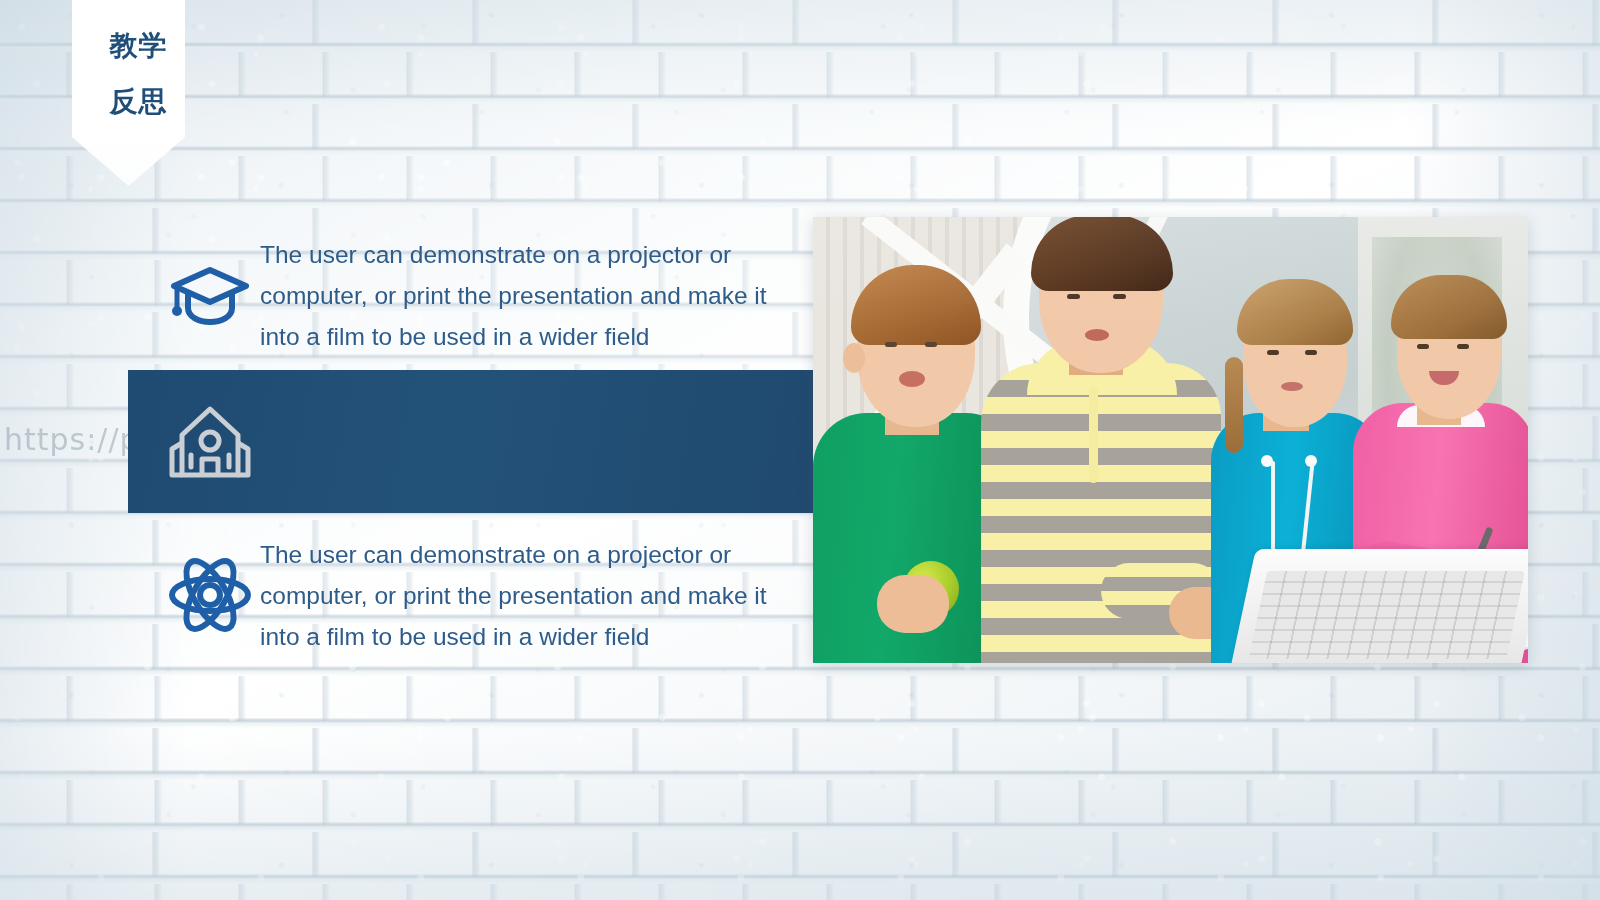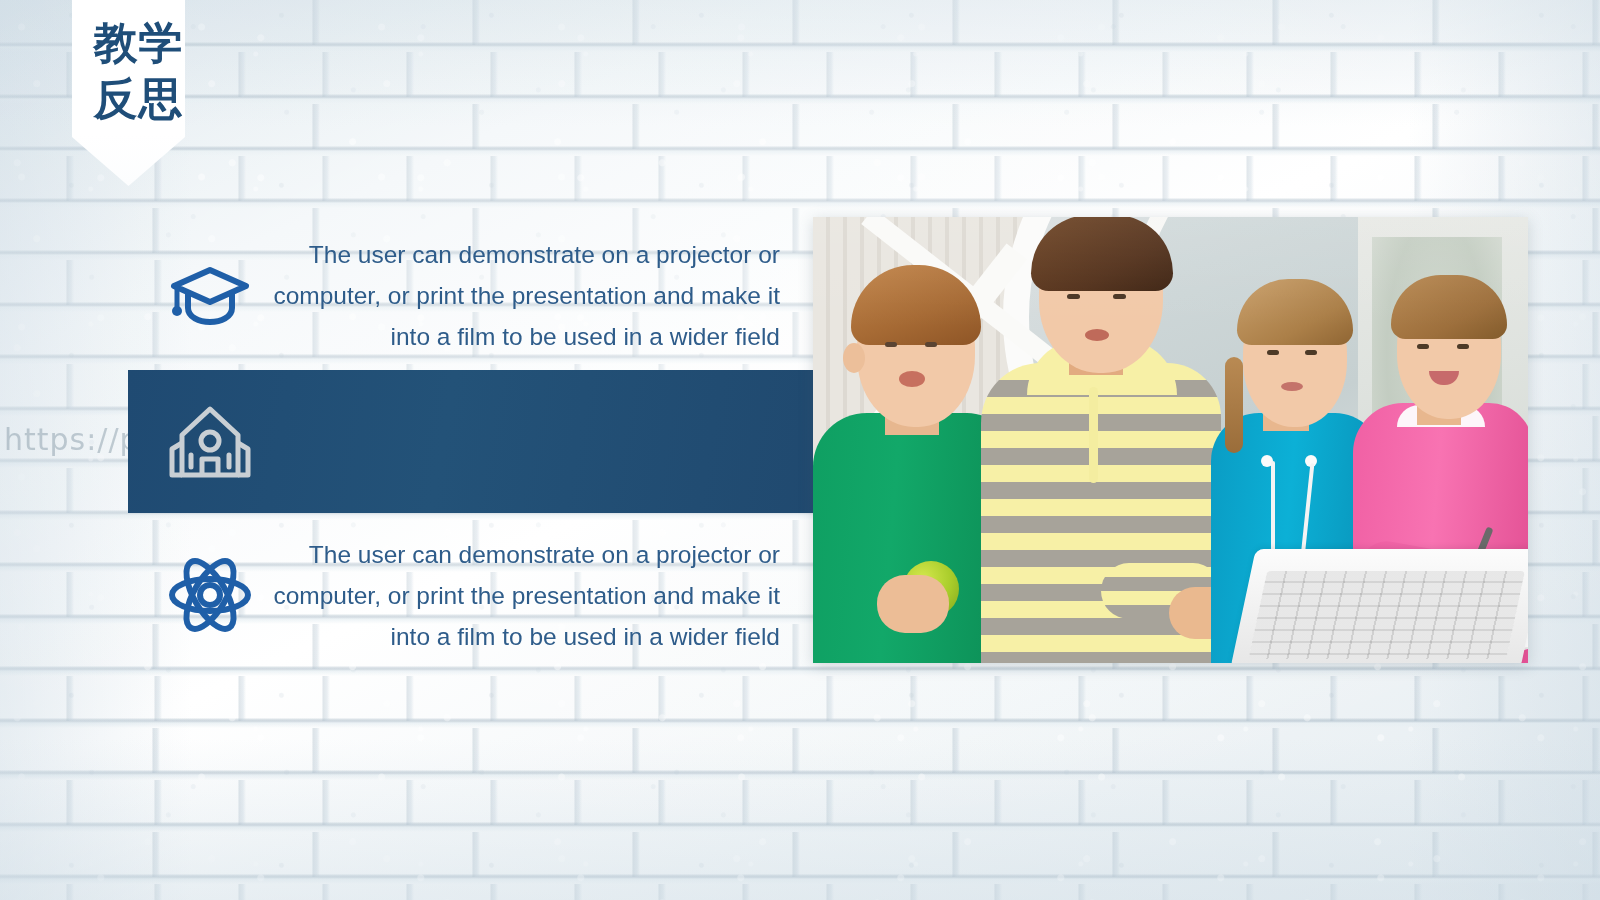--- a/index.html
+++ b/index.html
@@ -93,30 +93,30 @@
   
   .ribbon{
     position:absolute;left:72px;top:-2px;width:113px;height:188px;
     background:linear-gradient(to bottom,#ffffff 0%,#ffffff 72%,#fcfdfe 100%);
     clip-path:polygon(0 0,100% 0,100% 74%,50% 100%,0 74%);
     box-shadow:0 2px 8px rgba(90,110,125,.18);
     display:flex;flex-direction:column;align-items:center;
     justify-content:flex-start;padding-top:20px;box-sizing:border-box;
   }
   .ribbon .line{
-    font-family:Liberation Mono, monospace;
-    font-weight:bold;font-size:44px;line-height:56px;
+    font-family:Liberation Serif, serif;
+    font-weight:bold;font-size:28px;line-height:56px;
     color:#1F4E79;letter-spacing:1px;margin-left:20px;
   }
 
   
   .row{position:absolute;display:flex;align-items:center;}
   .row .ico{flex:0 0 auto;display:flex;align-items:center;justify-content:center;}
   .row .txt{
-    text-align:right;font-size:24.5px;line-height:41px;
+    text-align:left;font-size:24.5px;line-height:41px;
     color:#2E5C8A;font-family:"Liberation Sans","DejaVu Sans",sans-serif;
   }
 
   #row-top{left:160px;top:230px;width:640px;height:130px;}
   #row-top .ico{width:100px;}
   #row-top .txt{width:520px;}
 
   #row-bottom{left:160px;top:530px;width:640px;height:130px;}
   #row-bottom .ico{width:100px;}
   #row-bottom .txt{width:520px;}

